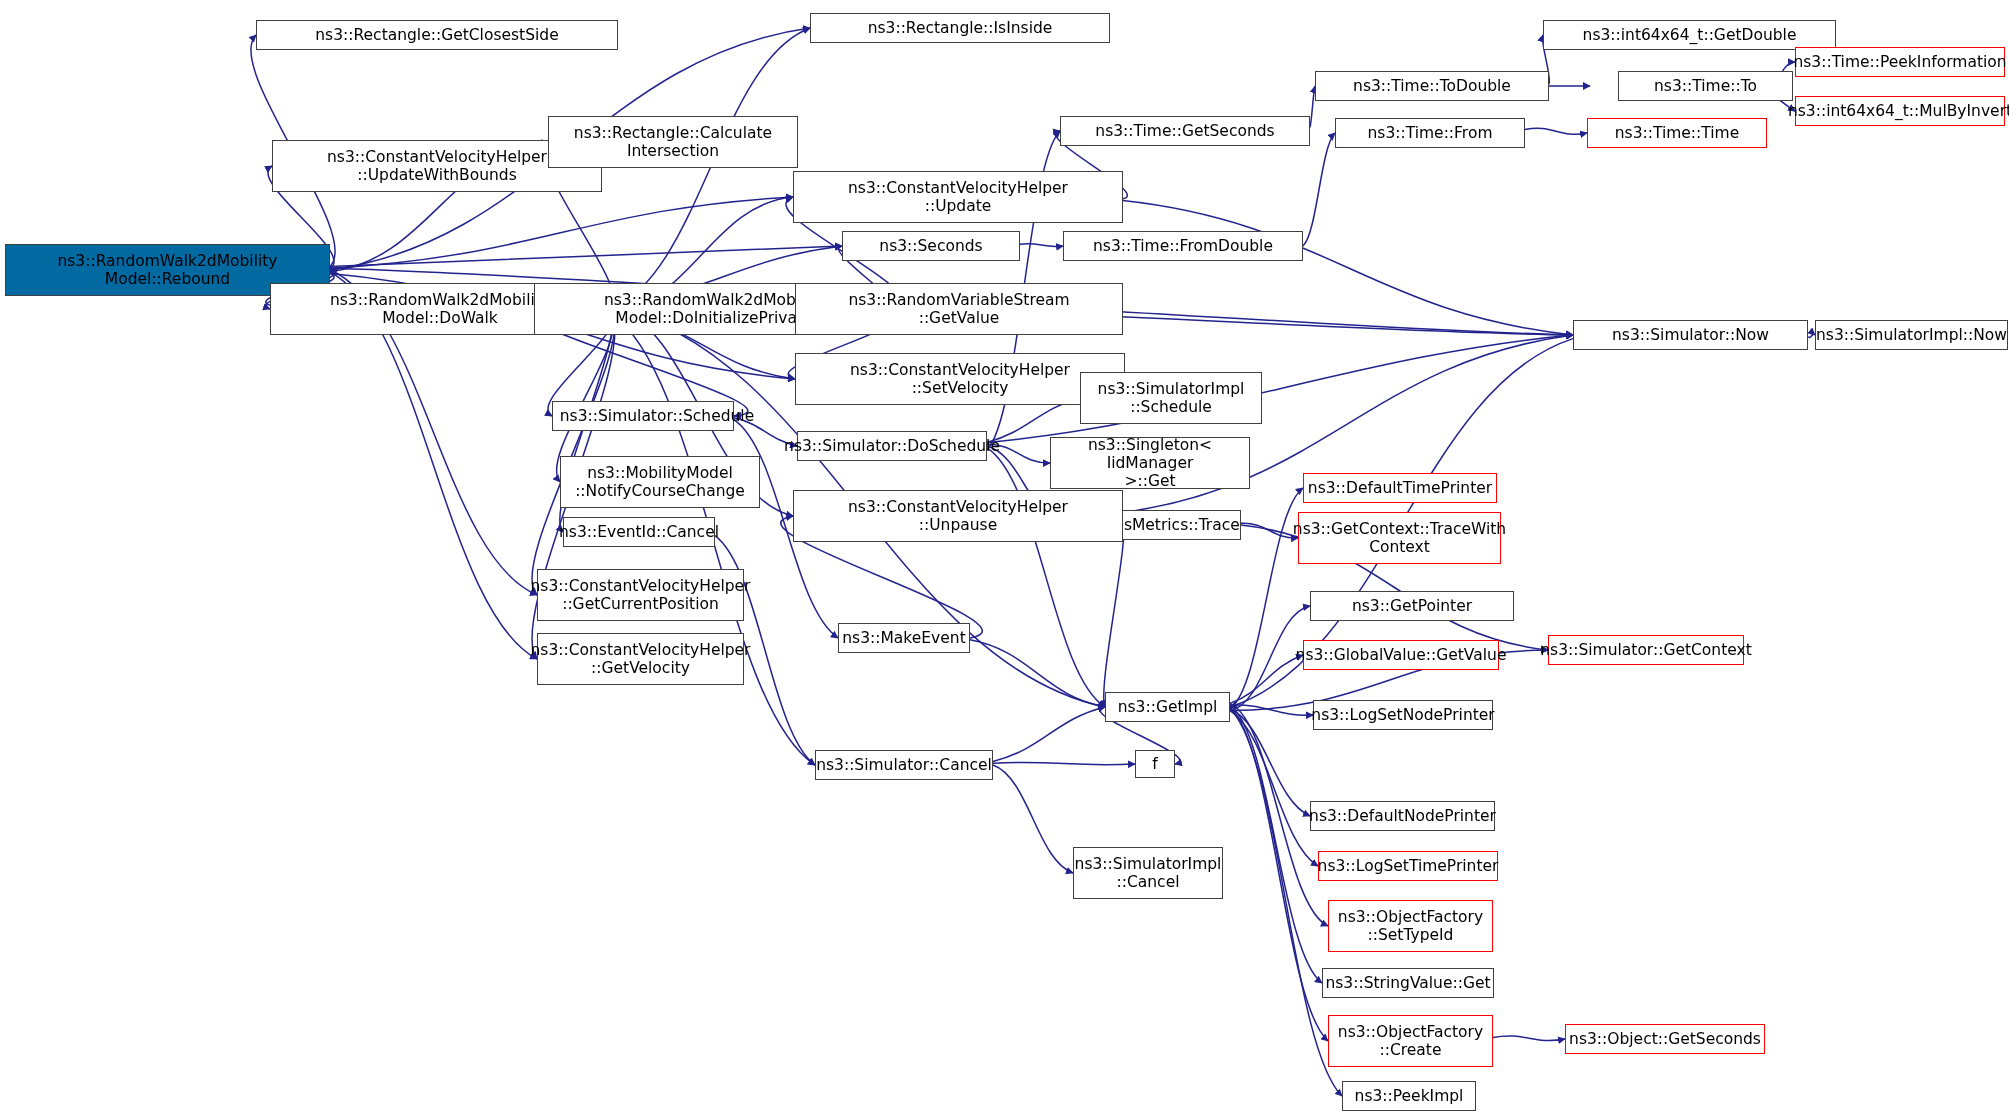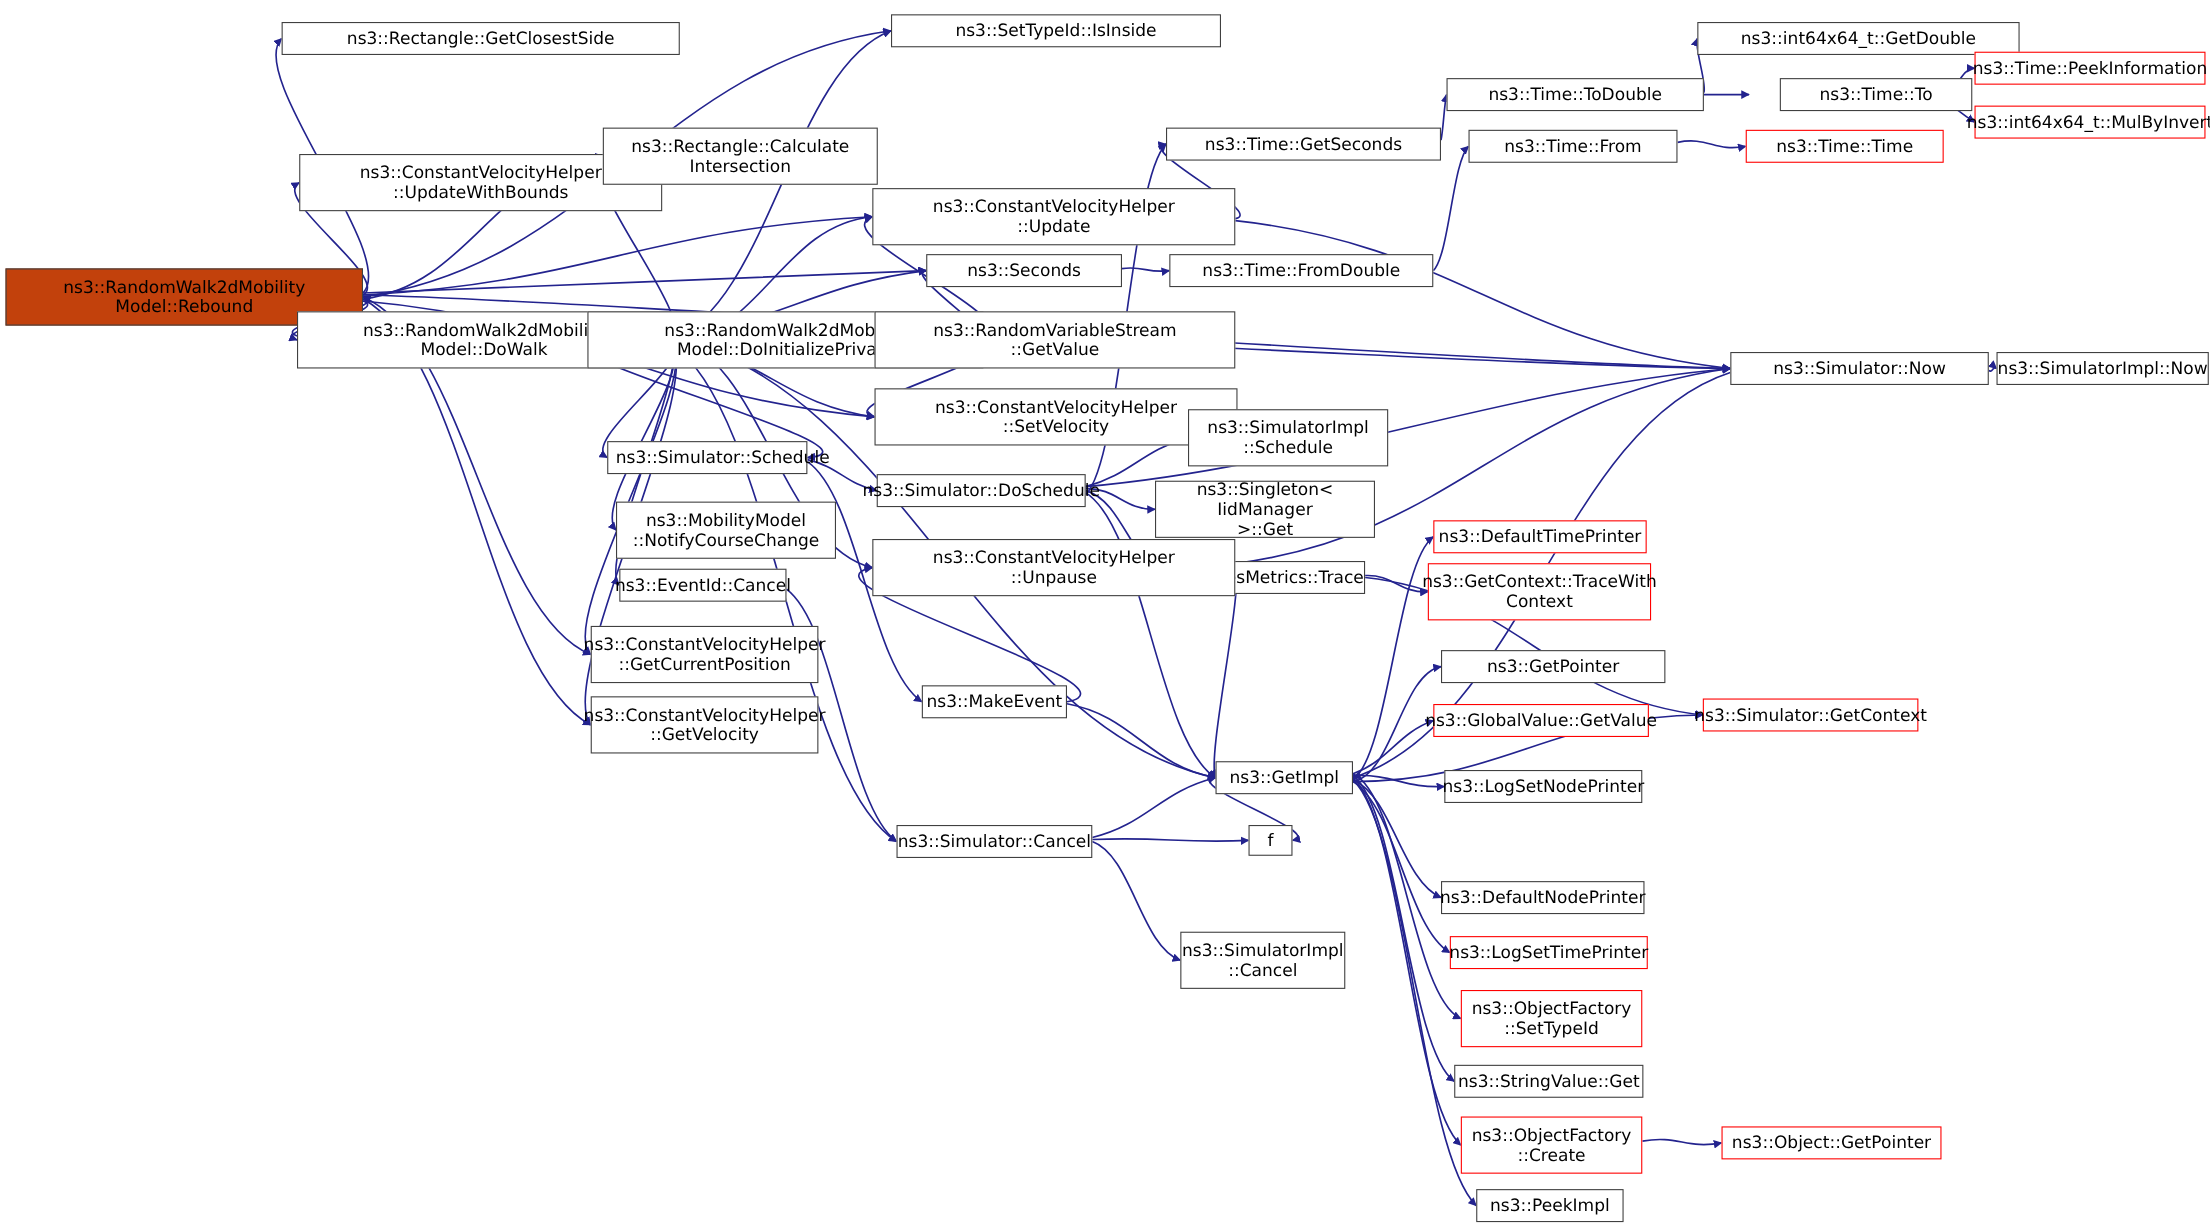--- a/index.html
+++ b/index.html
@@ -28,21 +28,21 @@
     font-size: 15.5px;
     line-height: 1.18;
     color: #000000;
     background: #ffffff;
     border: 1.6px solid #404040;
     padding: 1px 4px;
     white-space: pre-line;
     z-index: 5;
   }
   .node.red { border-color: #ff0000; }
-  .node.highlight { background: #c2410c; border-color: #404040; }
+  .node.highlight { background: #0369a1; border-color: #404040; }
   .node span { display:block; }
 </style>
 </head>
 <body>
 
 <div id="canvas">
   <svg id="edges" viewBox="0 0 2009 1114" preserveAspectRatio="none">
     <defs>
       <marker id="ah" viewBox="0 0 10 10" refX="9" refY="5" markerWidth="5.2" markerHeight="5.2" orient="auto-start-reverse">
         <path d="M 0 0 L 10 5 L 0 10 z" fill="#23238e"></path>
@@ -126,21 +126,21 @@
         <path d="M 1230 710.6 C 1373.1 709.328 1404.9 651.272 1548 650" marker-end="url(#ah)"></path>
         <path d="M 1493 1037.4 C 1525.4 1031.592 1532.6 1044.808 1565 1039" marker-end="url(#ah)"></path>
       </g>
   </svg>
   <div id="node-layer">
       <div class="node highlight" style="left: 5px; top: 244px; width: 325px; height: 52px;"><span>ns3::RandomWalk2dMobility
 Model::Rebound</span></div>
       <div class="node" style="left: 256px; top: 20px; width: 362px; height: 30px;"><span>ns3::Rectangle::GetClosestSide</span></div>
       <div class="node" style="left: 272px; top: 140px; width: 330px; height: 52px;"><span>ns3::ConstantVelocityHelper
 ::UpdateWithBounds</span></div>
-      <div class="node" style="left: 810px; top: 13px; width: 300px; height: 30px;"><span>ns3::SetTypeId::IsInside</span></div>
+      <div class="node" style="left: 810px; top: 13px; width: 300px; height: 30px;"><span>ns3::Rectangle::IsInside</span></div>
       <div class="node" style="left: 548px; top: 116px; width: 250px; height: 52px;"><span>ns3::Rectangle::Calculate
 Intersection</span></div>
       <div class="node" style="left: 270px; top: 283px; width: 340px; height: 52px;"><span>ns3::RandomWalk2dMobility
 Model::DoWalk</span></div>
       <div class="node" style="left: 534px; top: 283px; width: 360px; height: 52px;"><span>ns3::RandomWalk2dMobility
 Model::DoInitializePrivate</span></div>
       <div class="node" style="left: 793px; top: 171px; width: 330px; height: 52px;"><span>ns3::ConstantVelocityHelper
 ::Update</span></div>
       <div class="node" style="left: 1060px; top: 116px; width: 250px; height: 30px;"><span>ns3::Time::GetSeconds</span></div>
       <div class="node" style="left: 1315px; top: 71px; width: 234px; height: 30px;"><span>ns3::Time::ToDouble</span></div>
@@ -187,16 +187,16 @@
       <div class="node" style="left: 1135px; top: 750px; width: 40px; height: 28px;"><span>f</span></div>
       <div class="node" style="left: 1310px; top: 801px; width: 185px; height: 30px;"><span>ns3::DefaultNodePrinter</span></div>
       <div class="node" style="left: 1073px; top: 847px; width: 150px; height: 52px;"><span>ns3::SimulatorImpl
 ::Cancel</span></div>
       <div class="node red" style="left: 1318px; top: 851px; width: 180px; height: 30px;"><span>ns3::LogSetTimePrinter</span></div>
       <div class="node red" style="left: 1328px; top: 900px; width: 165px; height: 52px;"><span>ns3::ObjectFactory
 ::SetTypeId</span></div>
       <div class="node" style="left: 1322px; top: 968px; width: 172px; height: 30px;"><span>ns3::StringValue::Get</span></div>
       <div class="node red" style="left: 1328px; top: 1015px; width: 165px; height: 52px;"><span>ns3::ObjectFactory
 ::Create</span></div>
-      <div class="node red" style="left: 1565px; top: 1024px; width: 200px; height: 30px;"><span>ns3::Object::GetPointer</span></div>
+      <div class="node red" style="left: 1565px; top: 1024px; width: 200px; height: 30px;"><span>ns3::Object::GetSeconds</span></div>
       <div class="node" style="left: 1342px; top: 1081px; width: 134px; height: 30px;"><span>ns3::PeekImpl</span></div>
     </div>
 </div>
 
 </body></html>

